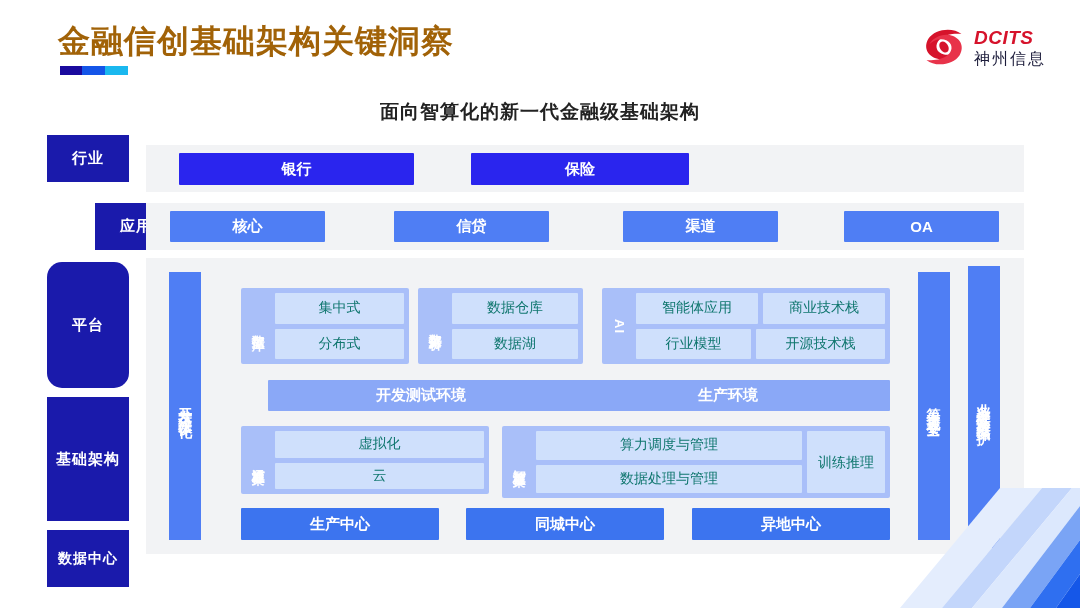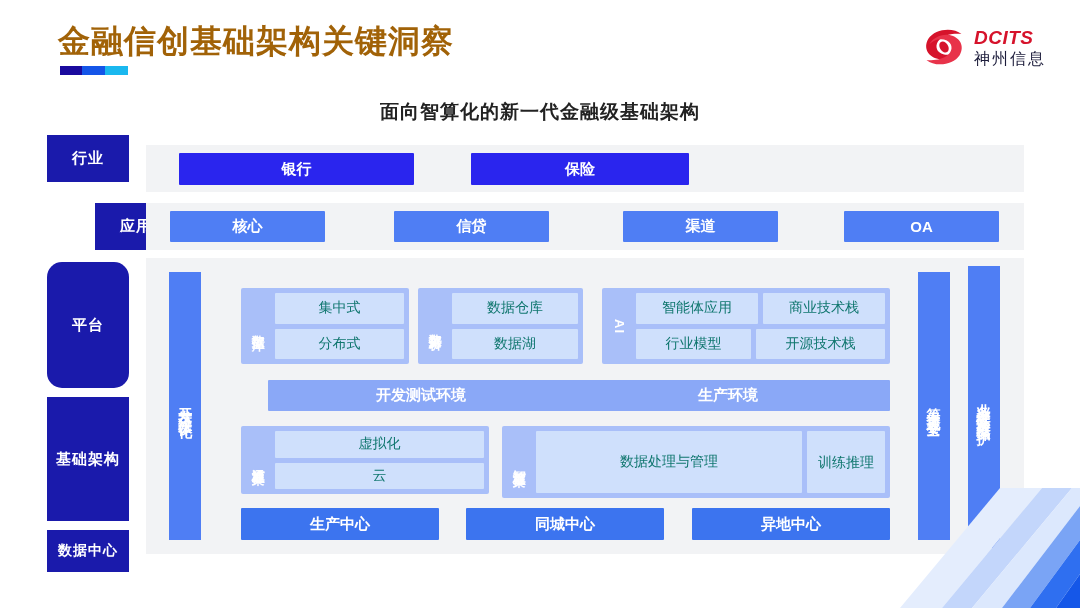--- a/index.html
+++ b/index.html
@@ -45,21 +45,21 @@
     position:absolute;left:47px;
     background:#1a1aab;color:#ffffff;
     display:flex;align-items:center;justify-content:center;
     font-size:15px;font-weight:bold;letter-spacing:1px;
     width:82px;
   }
   #rail-industry{top:135px;height:47px;}
   #rail-app{top:203px;height:47px;margin-left:48px;}
   #rail-platform{top:262px;height:126px;border-radius:15px;}
   #rail-infra{top:397px;height:124px;}
-  #rail-dc{top:530px;height:42px;font-size:14px;}
+  #rail-dc{top:530px;height:57px;font-size:14px;}
 
   
   .panel{position:absolute;background:#f2f3f5;}
   #panel-industry{left:146px;top:145px;width:878px;height:47px;}
   #panel-app{left:146px;top:203px;width:878px;height:47px;}
   #panel-main{left:146px;top:258px;width:878px;height:296px;}
 
   .pill{
     position:absolute;display:flex;align-items:center;justify-content:center;
     color:#ffffff;font-weight:bold;border-radius:1px;
@@ -206,20 +206,23 @@
           <div class="cell" style="background: rgb(207, 224, 252);">虚拟化</div>
         </div>
         <div class="group-cells-row">
           <div class="cell" style="background: rgb(207, 224, 252);">云</div>
         </div>
       </div>
     </div>
     <div class="group" style="left: 356px; top: 168px; width: 388px; height: 72px; background: rgb(169, 191, 249);">
       <div class="group-label">智算框架</div>
       <div class="group-cells">
+        <div class="group-cells-row">
+          <div class="cell" style="background: rgb(207, 224, 252);">算力调度与管理</div>
+        </div>
         <div class="group-cells-row">
           <div class="cell" style="background: rgb(207, 224, 252);">数据处理与管理</div>
         </div>
       </div>
       <div class="cell" style="background: rgb(207, 224, 252); flex: 0 0 78px; flex-direction: row; line-height: 1.3;">
         <span>训练</span>
         <span>推理</span>
       </div>
     </div>
     <div class="pill-dc" style="left: 95px; top: 250px; width: 198px; background: rgb(60, 116, 239);">生产中心</div>

